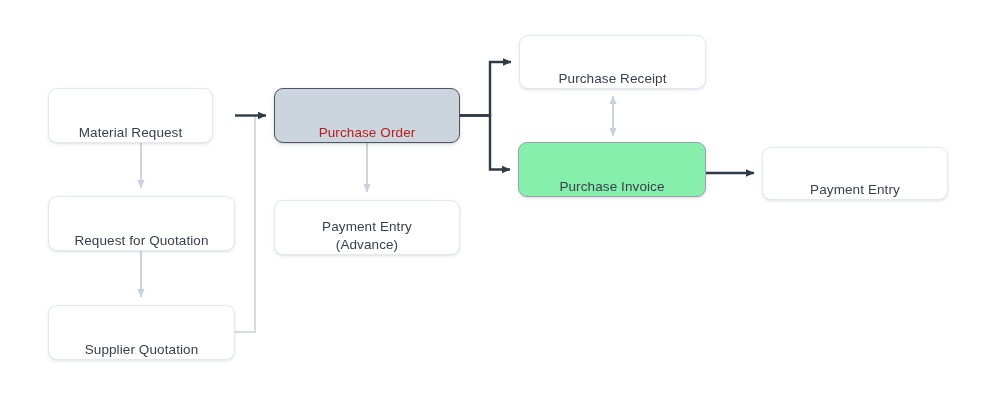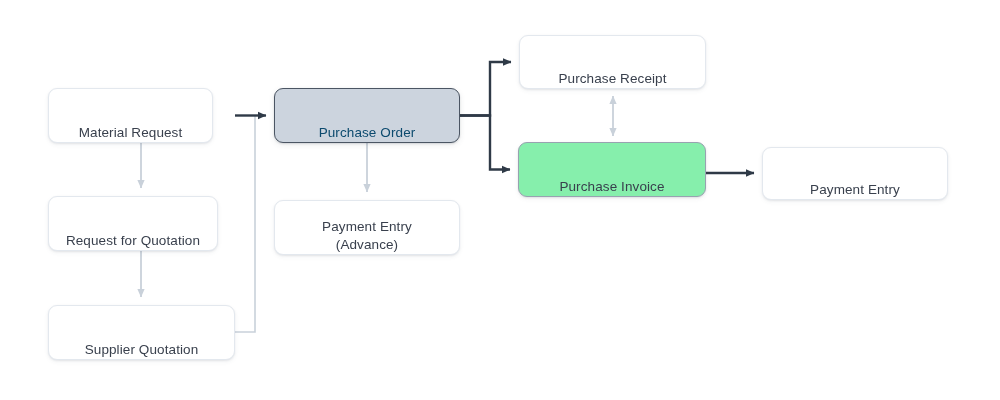--- a/index.html
+++ b/index.html
@@ -45,21 +45,21 @@
     box-shadow: 0 1px 2px rgba(60,70,90,0.10), 0 2px 5px rgba(60,70,90,0.055);
   }
   .node.outlined {
     background: #86efac;
     border: 1px solid #98a2b0;
     box-shadow: 0 1px 2px rgba(60,70,90,0.12), 0 2px 5px rgba(60,70,90,0.06);
   }
   .node.active {
     background: #ccd4de;
     border: 1px solid #4b5563;
-    color: #0c4a6e;
+    color: #b91c1c;
     box-shadow: 0 1px 2px rgba(40,50,65,0.16), 0 2px 6px rgba(40,50,65,0.09);
   }
 </style>
 </head>
 <body>
 
 <div id="canvas">
 
   <svg id="edges" viewBox="0 0 1000 400" xmlns="http://www.w3.org/2000/svg">
     <defs>
@@ -90,21 +90,21 @@
 
     <path d="M613,96 L613,136" fill="none" stroke="#c9d1da" stroke-width="1.8" marker-end="url(#arrow-light)" marker-start="url(#arrow-light-start)"></path>
 
     <path d="M706,173 L754,173" fill="none" stroke="#2f3a47" stroke-width="2.4" marker-end="url(#arrow-dark)"></path>
   </svg>
 
   <div class="node plain" style="left:48px; top:88px; width:165px; height:55px;">
     <span>Material Request</span>
   </div>
 
-  <div class="node plain" style="left:48px; top:196px; width:170px; height:55px;">
+  <div class="node plain" style="left:48px; top:196px; width:187px; height:55px;">
     <span>Request for Quotation</span>
   </div>
 
   <div class="node plain" style="left:48px; top:305px; width:187px; height:55px;">
     <span>Supplier Quotation</span>
   </div>
 
   <div class="node active" style="left:274px; top:88px; width:186px; height:55px;">
     <span>Purchase Order</span>
   </div>

